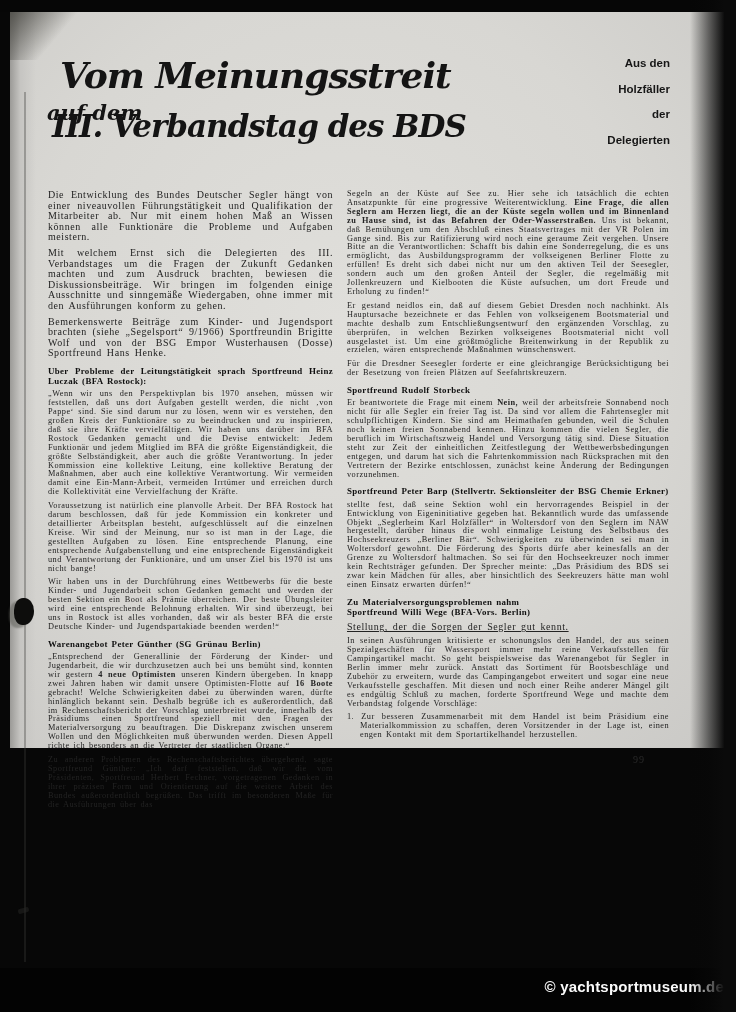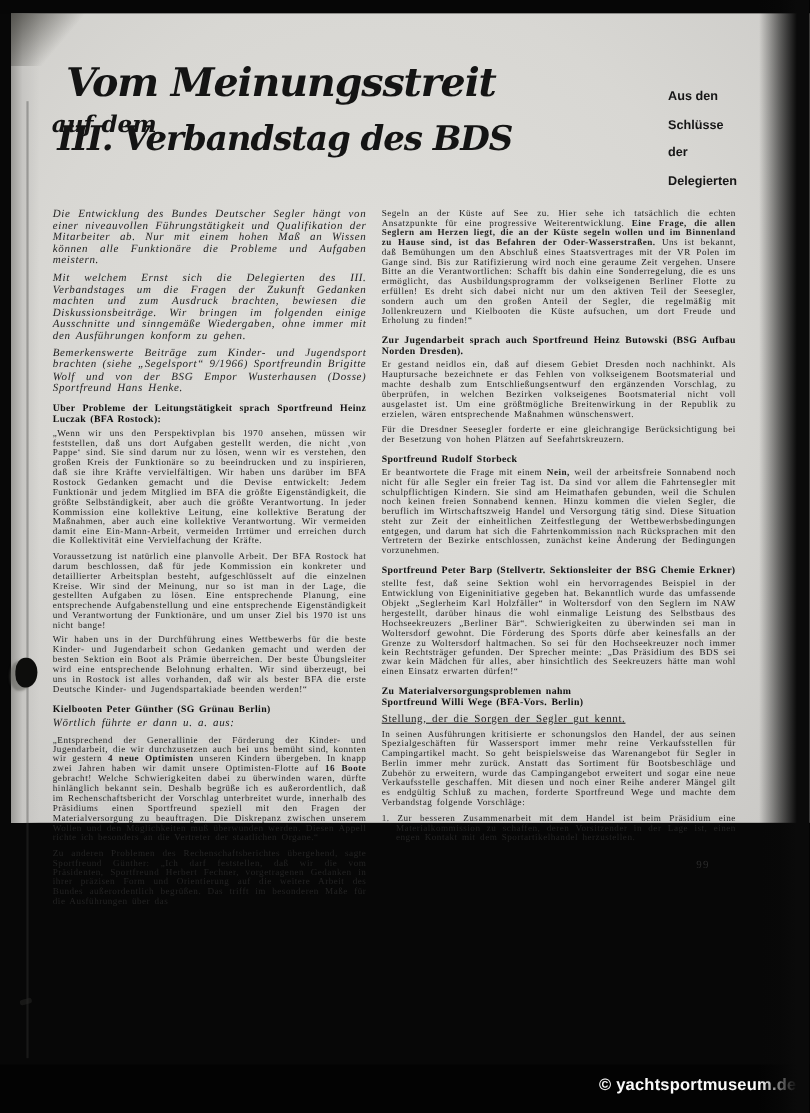--- a/index.html
+++ b/index.html
@@ -21,28 +21,28 @@
   .spine{position:absolute;right:0;top:0;width:46px;height:1012px;
          background:linear-gradient(to right,rgba(8,8,8,0) 0%,rgba(8,8,8,.55) 40%,#0a0a0a 75%);}
   .watermark{position:absolute;right:12px;top:10px;color:#fafafa;
          font:700 15px "Liberation Sans",sans-serif;letter-spacing:.2px;}
 
   .masthead-line{position:absolute;color:#141414;font-family:"DejaVu Serif",serif;
          font-style:italic;font-weight:700;white-space:nowrap;}
   .ml1{left:50px;top:42px;font-size:36px;letter-spacing:-1px;}
   .ml2{left:37px;top:88px;font-size:21px;}
   .ml3{left:42px;top:96px;font-size:31px;letter-spacing:-1px;}
-  .kicker{position:absolute;right:74px;top:64px;text-align:left;color:#161616;
+  .kicker{position:absolute;right:74px;top:39px;text-align:right;color:#161616;
          font-family:"Liberation Sans",sans-serif;font-weight:bold;font-size:11.5px;line-height:25.5px;}
 
   .col{position:absolute;top:178px;color:#232323;}
   .col-left{left:38px;width:285px;}
   .col-right{left:337px;width:322px;}
   .blk{margin:0 0 5px;text-align:justify;-webkit-hyphens:auto;hyphens:auto;}
-  .intro{font-size:10px;line-height:10.6px;letter-spacing:.55px;word-spacing:2px;font-style:italic;}
+  .intro{font-size:10px;line-height:10.6px;letter-spacing:.55px;word-spacing:2px;}
   .quote{font-size:8.3px;line-height:8.9px;letter-spacing:.45px;word-spacing:1.5px;}
   .heading{font-size:8.9px;line-height:10.2px;font-weight:bold;letter-spacing:.35px;
            word-spacing:1.3px;color:#101010;margin:7px 0 4px;}
   .followup{font-size:10px;line-height:11px;letter-spacing:.55px;word-spacing:2px;margin:1px 0 5px;text-decoration:underline;}
   .list{font-size:8.3px;line-height:8.9px;letter-spacing:.45px;word-spacing:1.5px;
         padding-left:13px;text-indent:-13px;margin:3px 0 14px;}
   .b{font-weight:bold;}
   .pagenum{margin-top:10px;padding-right:24px;text-align:right;font-size:10px;
            letter-spacing:1px;color:#2a2a2a;}
 </style>
@@ -57,44 +57,42 @@
     <div class="corner-shadow"></div>
     <div class="blob"></div>
     <div class="scratch"></div>
 
     <div class="masthead-line ml1">Vom Meinungsstreit</div>
     <div class="masthead-line ml2">auf dem</div>
     <div class="masthead-line ml3">III. Verbandstag des BDS</div>
 
     <div class="kicker">
       <div>Aus den</div>
-      <div>Schlüsse</div>
+      <div>Holzfäller</div>
       <div>der</div>
       <div>Delegierten</div>
     </div>
 
     <div class="col col-left" id="col-left">
         <p class="blk intro"><span>Die Entwicklung des Bundes Deutscher Segler hängt von einer niveauvollen Führungstätigkeit und Qualifikation der Mitarbeiter ab. Nur mit einem hohen Maß an Wissen können alle Funktionäre die Probleme und Aufgaben meistern.</span></p>
         <p class="blk intro"><span>Mit welchem Ernst sich die Delegierten des III. Verbandstages um die Fragen der Zukunft Gedanken machten und zum Ausdruck brachten, bewiesen die Diskussionsbeiträge. Wir bringen im folgenden einige Ausschnitte und sinngemäße Wiedergaben, ohne immer mit den Ausführungen konform zu gehen.</span></p>
         <p class="blk intro"><span>Bemerkenswerte Beiträge zum Kinder- und Jugendsport brachten (siehe „Segelsport“ 9/1966) Sportfreundin Brigitte Wolf und von der BSG Empor Wusterhausen (Dosse) Sportfreund Hans Henke.</span></p>
         <p class="blk heading"><span>Uber Probleme der Leitungstätigkeit sprach Sportfreund Heinz Luczak (BFA Rostock):</span></p>
         <p class="blk quote"><span>„Wenn wir uns den Perspektivplan bis 1970 ansehen, müssen wir feststellen, daß uns dort Aufgaben gestellt werden, die nicht ‚von Pappe‘ sind. Sie sind darum nur zu lösen, wenn wir es verstehen, den großen Kreis der Funktionäre so zu beeindrucken und zu inspirieren, daß sie ihre Kräfte vervielfältigen. Wir haben uns darüber im BFA Rostock Gedanken gemacht und die Devise entwickelt: Jedem Funktionär und jedem Mitglied im BFA die größte Eigenständigkeit, die größte Selbständigkeit, aber auch die größte Verantwortung. In jeder Kommission eine kollektive Leitung, eine kollektive Beratung der Maßnahmen, aber auch eine kollektive Verantwortung. Wir vermeiden damit eine Ein-Mann-Arbeit, vermeiden Irrtümer und erreichen durch die Kollektivität eine Vervielfachung der Kräfte.</span></p>
         <p class="blk quote"><span>Voraussetzung ist natürlich eine planvolle Arbeit. Der BFA Rostock hat darum beschlossen, daß für jede Kommission ein konkreter und detaillierter Arbeitsplan besteht, aufgeschlüsselt auf die einzelnen Kreise. Wir sind der Meinung, nur so ist man in der Lage, die gestellten Aufgaben zu lösen. Eine entsprechende Planung, eine entsprechende Aufgabenstellung und eine entsprechende Eigenständigkeit und Verantwortung der Funktionäre, und um unser Ziel bis 1970 ist uns nicht bange!</span></p>
         <p class="blk quote"><span>Wir haben uns in der Durchführung eines Wettbewerbs für die beste Kinder- und Jugendarbeit schon Gedanken gemacht und werden der besten Sektion ein Boot als Prämie überreichen. Der beste Übungsleiter wird eine entsprechende Belohnung erhalten. Wir sind überzeugt, bei uns in Rostock ist alles vorhanden, daß wir als bester BFA die erste Deutsche Kinder- und Jugendspartakiade beenden werden!“</span></p>
-        <p class="blk heading"><span>Kielbooten Peter Günther (SG Grünau Berlin)</span></p>
-        <p class="blk intro"><span>Wörtlich führte er dann u. a. aus:</span></p>
+        <p class="blk heading"><span>Warenangebot Peter Günther (SG Grünau Berlin)</span></p>
         <p class="blk quote"><span>„Entsprechend der Generallinie der Förderung der Kinder- und Jugendarbeit, die wir durchzusetzen auch bei uns bemüht sind, konnten wir gestern </span><span class="b">4 neue Optimisten</span><span> unseren Kindern übergeben. In knapp zwei Jahren haben wir damit unsere Optimisten-Flotte auf </span><span class="b">16 Boote</span><span> gebracht! Welche Schwierigkeiten dabei zu überwinden waren, dürfte hinlänglich bekannt sein. Deshalb begrüße ich es außerordentlich, daß im Rechenschaftsbericht der Vorschlag unterbreitet wurde, innerhalb des Präsidiums einen Sportfreund speziell mit den Fragen der Materialversorgung zu beauftragen. Die Diskrepanz zwischen unserem Wollen und den Möglichkeiten muß überwunden werden. Diesen Appell richte ich besonders an die Vertreter der staatlichen Organe.“</span></p>
         <p class="blk quote"><span>Zu anderen Problemen des Rechenschaftsberichtes übergehend, sagte Sportfreund Günther: „Ich darf feststellen, daß wir die vom Präsidenten, Sportfreund Herbert Fechner, vorgetragenen Gedanken in ihrer präzisen Form und Orientierung auf die weitere Arbeit des Bundes außerordentlich begrüßen. Das trifft im besonderen Maße für die Ausführungen über das</span></p>
       </div>
 
     <div class="col col-right" id="col-right">
       <p class="blk quote"><span>Segeln an der Küste auf See zu. Hier sehe ich tatsächlich die echten Ansatzpunkte für eine progressive Weiterentwicklung. </span><span class="b">Eine Frage, die allen Seglern am Herzen liegt, die an der Küste segeln wollen und im Binnenland zu Hause sind, ist das Befahren der Oder-Wasserstraßen.</span><span> Uns ist bekannt, daß Bemühungen um den Abschluß eines Staatsvertrages mit der VR Polen im Gange sind. Bis zur Ratifizierung wird noch eine geraume Zeit vergehen. Unsere Bitte an die Verantwortlichen: Schafft bis dahin eine Sonderregelung, die es uns ermöglicht, das Ausbildungsprogramm der volkseigenen Berliner Flotte zu erfüllen! Es dreht sich dabei nicht nur um den aktiven Teil der Seesegler, sondern auch um den großen Anteil der Segler, die regelmäßig mit Jollenkreuzern und Kielbooten die Küste aufsuchen, um dort Freude und Erholung zu finden!“</span></p>
-        <p class="blk heading"><span>Zur Jugendarbeit sprach auch Sportfreund Heinz Butowski (BSG Aufbau Norden Dresden).</span></p>
         <p class="blk quote"><span>Er gestand neidlos ein, daß auf diesem Gebiet Dresden noch nachhinkt. Als Hauptursache bezeichnete er das Fehlen von volkseigenem Bootsmaterial und machte deshalb zum Entschließungsentwurf den ergänzenden Vorschlag, zu überprüfen, in welchen Bezirken volkseigenes Bootsmaterial nicht voll ausgelastet ist. Um eine größtmögliche Breitenwirkung in der Republik zu erzielen, wären entsprechende Maßnahmen wünschenswert.</span></p>
-        <p class="blk quote"><span>Für die Dresdner Seesegler forderte er eine gleichrangige Berücksichtigung bei der Besetzung von hohen Plätzen auf Seefahrtskreuzern.</span></p>
+        <p class="blk quote"><span>Für die Dresdner Seesegler forderte er eine gleichrangige Berücksichtigung bei der Besetzung von freien Plätzen auf Seefahrtskreuzern.</span></p>
         <p class="blk heading"><span>Sportfreund Rudolf Storbeck</span><br></p>
         <p class="blk quote"><span>Er beantwortete die Frage mit einem </span><span class="b">Nein,</span><span> weil der arbeitsfreie Sonnabend noch nicht für alle Segler ein freier Tag ist. Da sind vor allem die Fahrtensegler mit schulpflichtigen Kindern. Sie sind am Heimathafen gebunden, weil die Schulen noch keinen freien Sonnabend kennen. Hinzu kommen die vielen Segler, die beruflich im Wirtschaftszweig Handel und Versorgung tätig sind. Diese Situation steht zur Zeit der einheitlichen Zeitfestlegung der Wettbewerbsbedingungen entgegen, und darum hat sich die Fahrtenkommission nach Rücksprachen mit den Vertretern der Bezirke entschlossen, zunächst keine Änderung der Bedingungen vorzunehmen.</span></p>
         <p class="blk heading"><span>Sportfreund Peter Barp (Stellvertr. Sektionsleiter der BSG Chemie Erkner)</span></p>
         <p class="blk quote"><span>stellte fest, daß seine Sektion wohl ein hervorragendes Beispiel in der Entwicklung von Eigeninitiative gegeben hat. Bekanntlich wurde das umfassende Objekt „Seglerheim Karl Holzfäller“ in Woltersdorf von den Seglern im NAW hergestellt, darüber hinaus die wohl einmalige Leistung des Selbstbaus des Hochseekreuzers „Berliner Bär“. Schwierigkeiten zu überwinden sei man in Woltersdorf gewohnt. Die Förderung des Sports dürfe aber keinesfalls an der Grenze zu Woltersdorf haltmachen. So sei für den Hochseekreuzer noch immer kein Rechtsträger gefunden. Der Sprecher meinte: „Das Präsidium des BDS sei zwar kein Mädchen für alles, aber hinsichtlich des Seekreuzers hätte man wohl einen Einsatz erwarten dürfen!“</span></p>
         <p class="blk heading"><span>Zu Materialversorgungsproblemen nahm</span><br><span>Sportfreund Willi Wege (BFA-Vors. Berlin)</span></p>
         <p class="blk followup"><span>Stellung, der die Sorgen der Segler gut kennt.</span></p>
         <p class="blk quote"><span>In seinen Ausführungen kritisierte er schonungslos den Handel, der aus seinen Spezialgeschäften für Wassersport immer mehr reine Verkaufsstellen für Campingartikel macht. So geht beispielsweise das Warenangebot für Segler in Berlin immer mehr zurück. Anstatt das Sortiment für Bootsbeschläge und Zubehör zu erweitern, wurde das Campingangebot erweitert und sogar eine neue Verkaufsstelle geschaffen. Mit diesen und noch einer Reihe anderer Mängel gilt es endgültig Schluß zu machen, forderte Sportfreund Wege und machte dem Verbandstag folgende Vorschläge:</span></p>
         <p class="blk list"><span>1. Zur besseren Zusammenarbeit mit dem Handel ist beim Präsidium eine Materialkommission zu schaffen, deren Vorsitzender in der Lage ist, einen engen Kontakt mit dem Sportartikelhandel herzustellen.</span></p>
         <div class="pagenum">99</div>
     </div>

